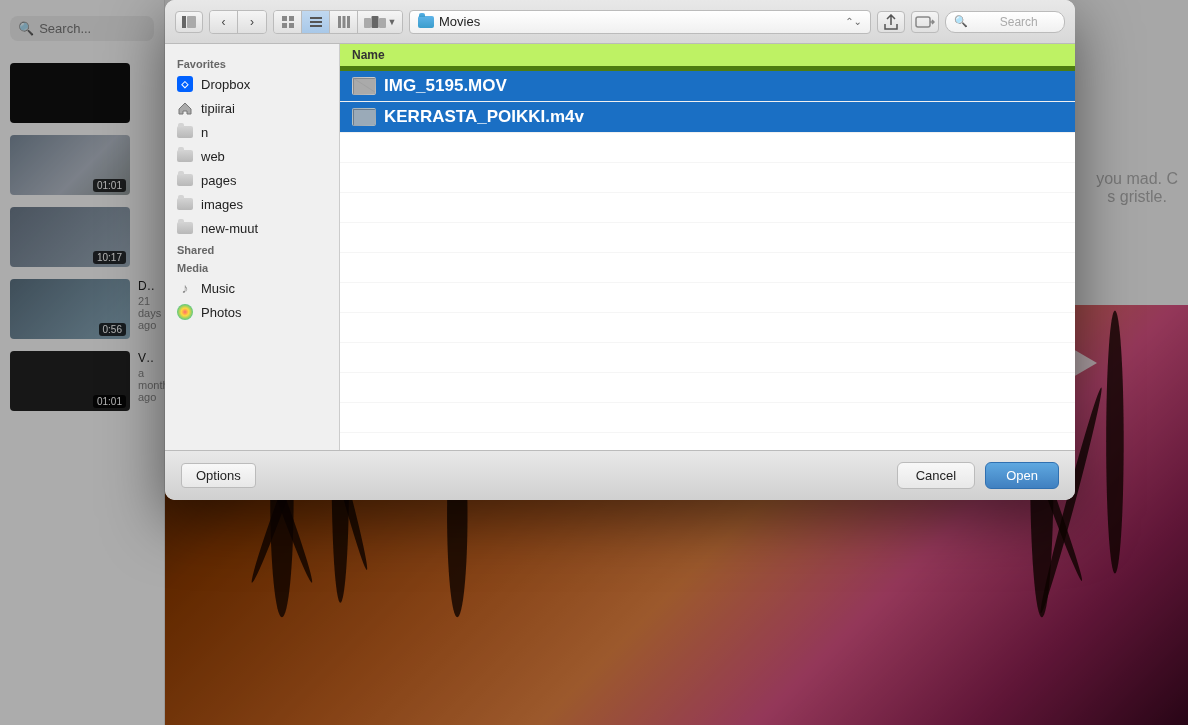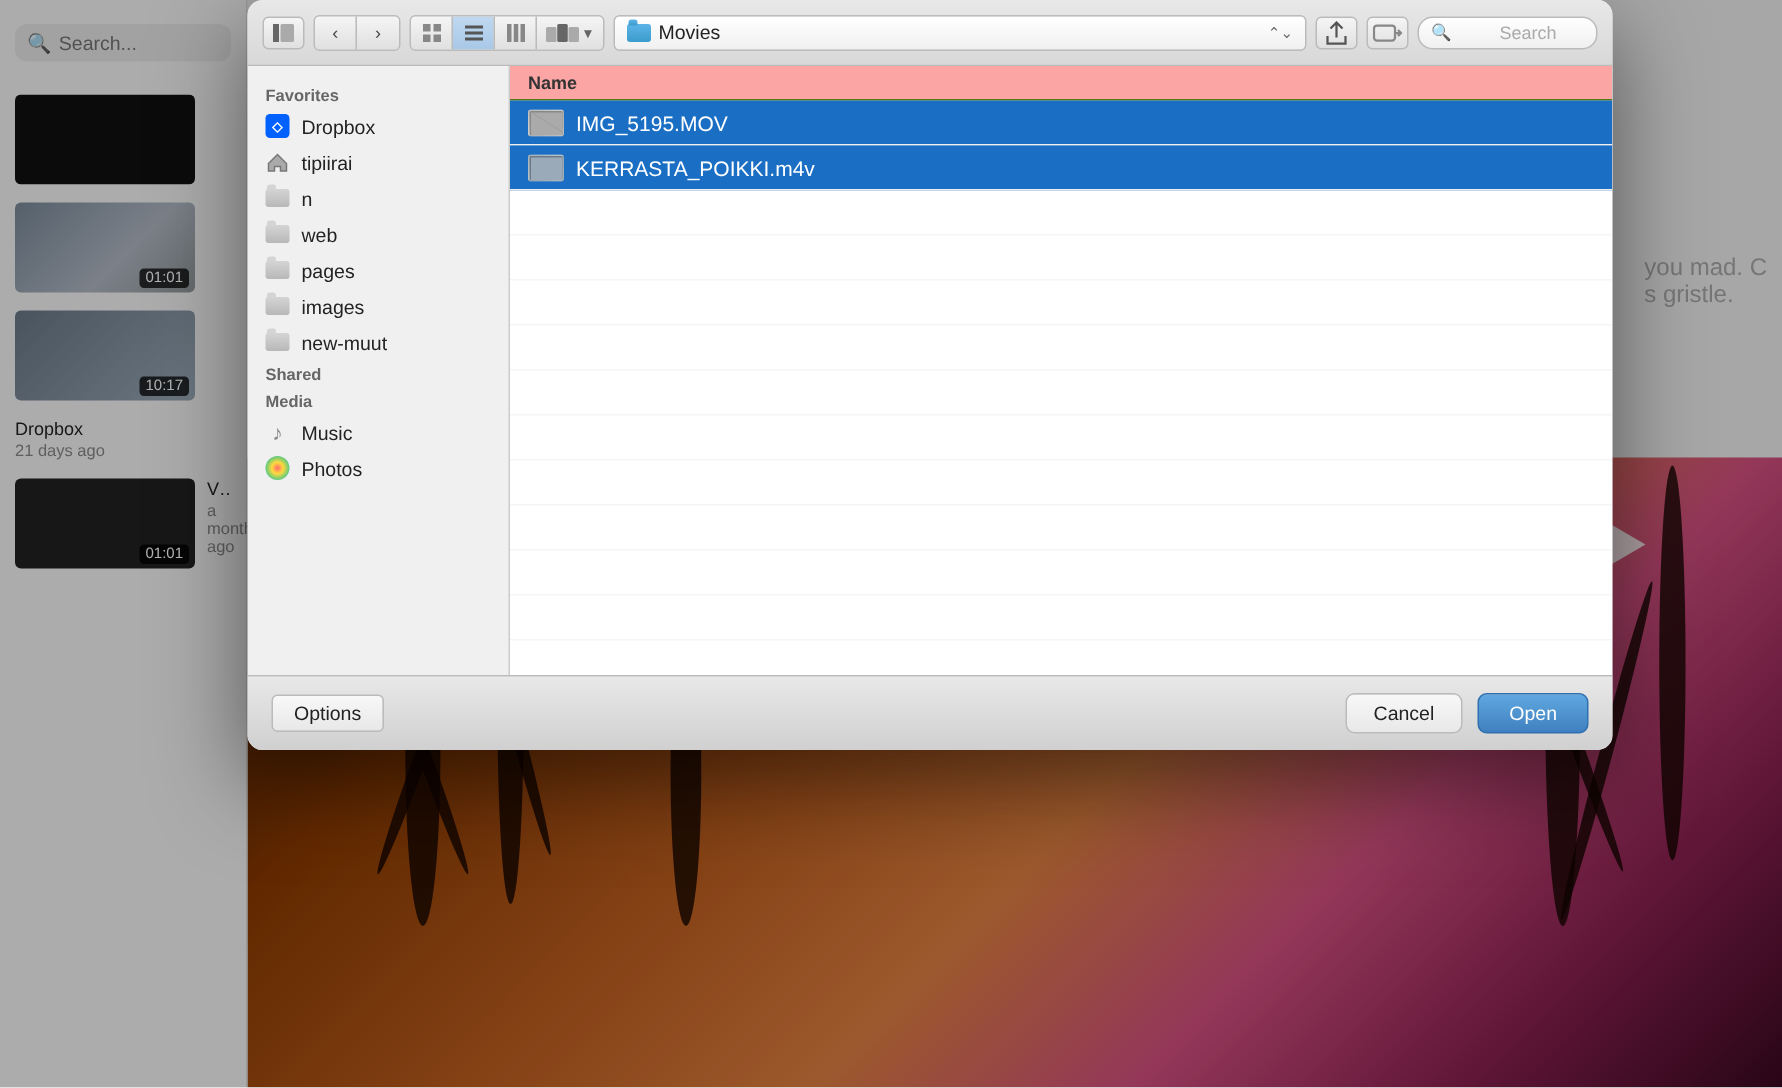--- a/index.html
+++ b/index.html
@@ -119,21 +119,21 @@
       height: 100%;
       position: relative;
     }
     .player-top-text {
       position: absolute;
       top: 160px;
       right: 0;
       color: #aaa;
       font-size: 16px;
       padding: 10px;
-      text-align: left;
+      text-align: center;
     }
     .player-sunset-bg {
       position: absolute;
       bottom: 0;
       left: 0;
       width: 100%;
       height: 420px;
       background: linear-gradient(135deg, #1a0a00 0%, #8b3a00 20%, #c06020 40%, #e08040 55%, #d45080 70%, #8a2050 85%, #3a0820 100%);
       overflow: hidden;
     }
@@ -410,22 +410,22 @@
     .picker-file-list {
       flex: 1;
       background: #fff;
       overflow-y: auto;
       padding: 0;
     }
     .file-list-header {
       display: flex;
       align-items: flex-end;
       padding: 4px 12px;
-      border-bottom: 1px solid #4d7c0f;
-      background: #fca5a5;
+      border-bottom: 5px solid #4d7c0f;
+      background: #bef264;
     }
     .file-list-header-name {
       font-size: 12px;
       font-weight: 600;
       color: #333;
     }
     .file-item {
       display: flex;
       align-items: center;
       padding: 5px 12px;
@@ -456,22 +456,23 @@
       overflow: hidden;
       border: 1px solid rgba(255,255,255,0.3);
     }
     .video-file-thumb-mov {
       background: linear-gradient(135deg, #888 0%, #bbb 100%);
     }
     .video-file-thumb-m4v {
       background: linear-gradient(135deg, #6a7a8a 0%, #9aacb0 100%);
     }
     .file-item-name {
-      font-size: 14px;
+      font-size: 17px;
       color: #222;
+      font-weight: bold;
     }
     .empty-row {
       height: 30px;
       border-bottom: 1px solid #f5f5f5;
     }
 
     
     .picker-bottom {
       background: linear-gradient(to bottom, #e8e8e8, #d0d0d0);
       border-top: 1px solid #bbb;
@@ -544,20 +545,23 @@
         </div>
       </div>
 
       <div class="video-item">
         <div class="video-thumb" style="background: linear-gradient(135deg, #6a7888 0%, #9aaab8 100%);">
           <span class="thumb-duration">10:17</span>
         </div>
       </div>
 
       <div class="video-item">
+        <div class="video-thumb" style="background: linear-gradient(135deg, #5a7080 0%, #8aaabb 100%);">
+          <span class="thumb-duration">0:56</span>
+        </div>
         <div class="video-info">
           <div class="video-name">Dropbox</div>
           <div class="video-date">21 days ago</div>
         </div>
       </div>
 
       <div class="video-item">
         <div class="video-thumb" style="background: linear-gradient(135deg, #7070888 0%, #a0a0b8 100%);">
           <span class="thumb-duration">01:01</span>
         </div>

